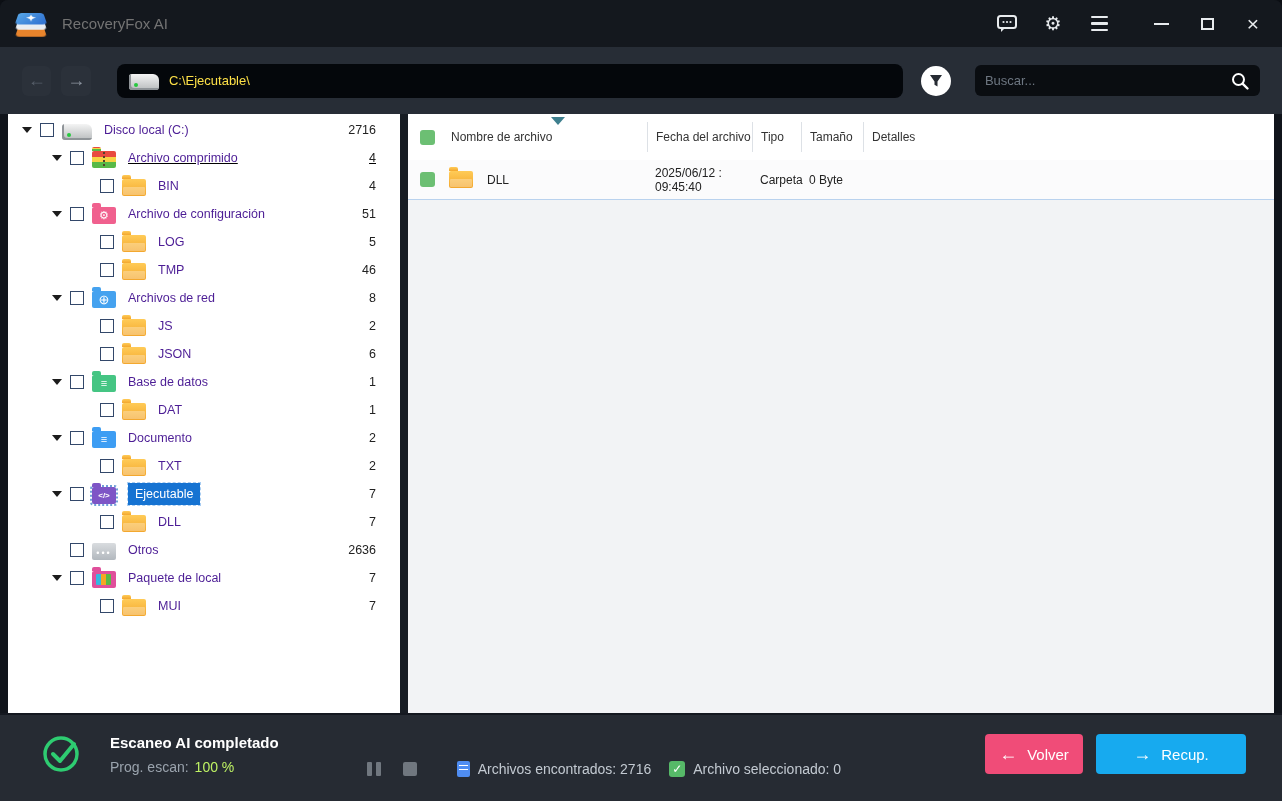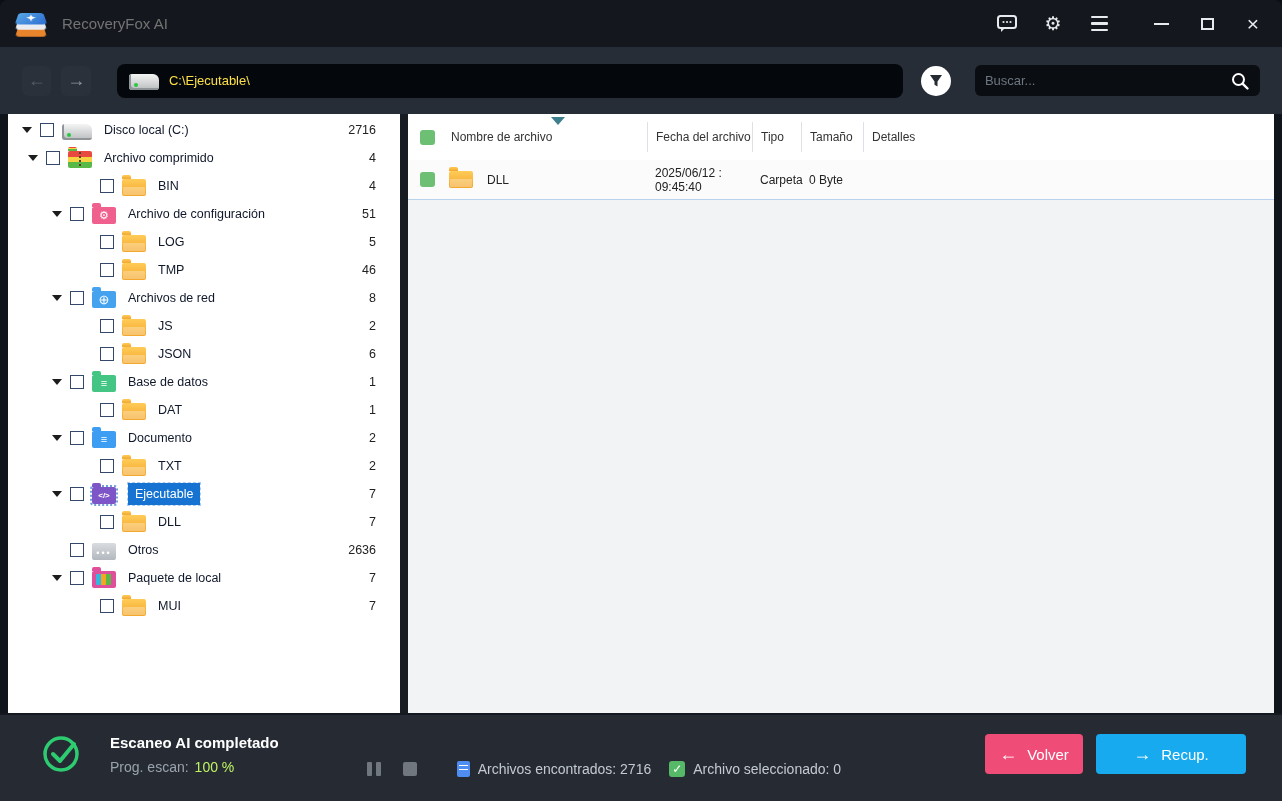--- a/index.html
+++ b/index.html
@@ -45,21 +45,21 @@
   .left-panel { width:392px; background:#fdfdfd; display:flex; flex-direction:column; flex:none; }
   .tabs { height:46px; display:flex; flex:none; }
   .tab { flex:1; display:flex; align-items:center; justify-content:center; gap:26px; font-size:15px; color:#111; }
   .tab-inactive { background:#c7c9cb; border-radius:6px 6px 0 0; }
   .tab-active { background:#fff; }
 
   .tree { flex:1; background:#fff; overflow:hidden; padding-top:2px; }
   .tree-row { height:28px; display:flex; align-items:center; gap:8px; }
   .expander { width:0; height:0; border-left:5px solid transparent; border-right:5px solid transparent; border-top:6px solid #1c1c1c; flex:none; }
   .cb { width:14px; height:14px; background:#fff; border:1px solid #33486a; flex:none; }
-  .tree-label { font-size:12.5px; color:#0f172a; margin-left:4px; white-space:nowrap; }
+  .tree-label { font-size:12.5px; color:#4c1d95; margin-left:4px; white-space:nowrap; }
   .tree-count { margin-left:auto; margin-right:24px; font-size:12.5px; color:#222; }
   .tree-row.selected .tree-label { background:#1673d2; color:#fff; padding:4px 7px; outline:1px dashed #a9cdf2; }
   .tree-row.selected .ficon { outline:2px dotted #6f9fd8; }
 
   
   .ficon { position:relative; width:24px; height:17px; border-radius:2px; flex:none; margin-top:3px; background:#f3a72e; }
   .ficon::before { content:""; position:absolute; top:-4px; left:0; width:9px; height:4px; border-radius:2px 2px 0 0; background:inherit; }
   .gl { position:absolute; inset:0; display:flex; align-items:center; justify-content:center; color:#fff; font-size:11px; line-height:1; }
   .icon-folder { background:linear-gradient(180deg,#ffcb57,#f3a72e); }
   .icon-folder::after { content:""; position:absolute; left:1px; right:1px; bottom:1px; height:8px; background:rgba(255,255,255,.3); border-radius:1px; }
@@ -200,21 +200,21 @@
   <div class="tree-row" style="padding-left: 14px;">
     <span class="expander"></span>
     <span class="cb"></span>
     <span class="ficon icon-drive">
               <span class="gl"></span>
             </span>
     <span class="tree-label">Disco local (C:)</span>
     <span class="tree-count">2716</span>
   </div>
 
-  <div class="tree-row" style="padding-left: 20px;">
+  <div class="tree-row" style="padding-left: 44px; text-decoration: underline;">
     <span class="expander"></span>
     <span class="cb"></span>
     <span class="ficon icon-folder-zip">
               <span class="gl"></span>
             </span>
     <span class="tree-label">Archivo comprimido</span>
     <span class="tree-count">4</span>
   </div>
 
   <div class="tree-row" style="padding-left: 74px;">

